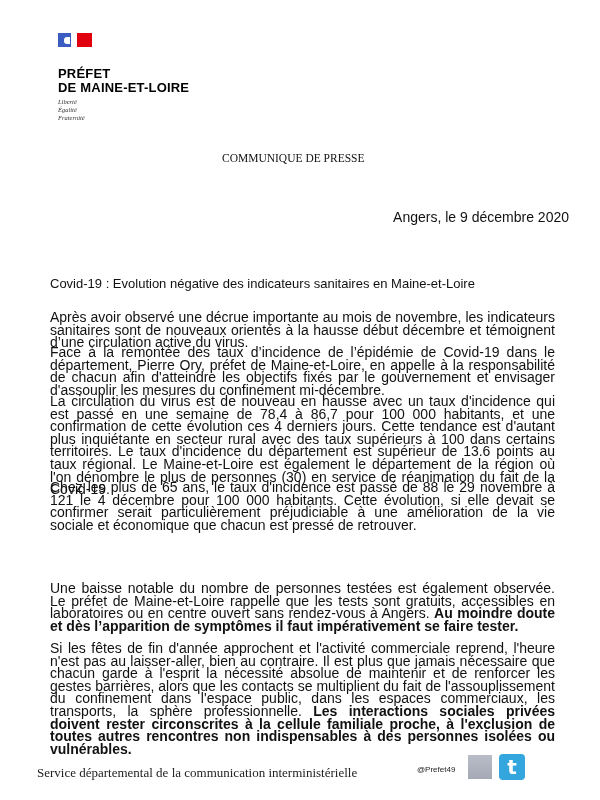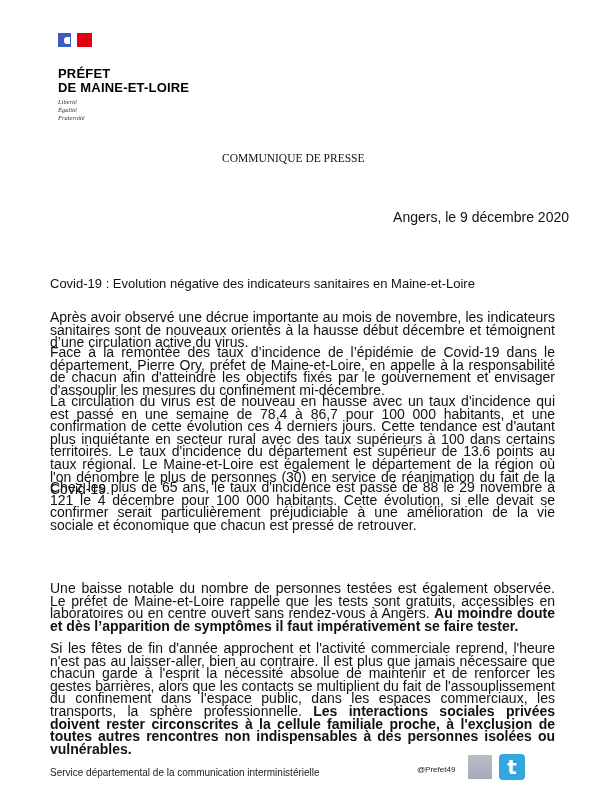--- a/index.html
+++ b/index.html
@@ -17,21 +17,21 @@
   .date { position: absolute; right: 31px; top: 209px; font-size: 14px; color: #111; }
   .headline { position: absolute; left: 50px; top: 276px; font-size: 13px; font-weight: normal; color: #111; }
   .body-text { position: absolute; left: 50px; width: 505px; font-size: 14px; line-height: 12.6px; text-align: justify; color: #111; }
   .body-text b { font-weight: bold; }
   .p1 { top: 311px; }
   .p2 { top: 346px; }
   .p3 { top: 395px; }
   .p4 { top: 481px; }
   .p5 { top: 534px; margin-top: 48px; }
   .p6 { top: 600px; margin-top: 42px; }
-  .footer-left { position: absolute; left: 50px; top: 767px; font-size: 10px; line-height: 11px; color: #222; }
+  .footer-left { position: absolute; left: 37px; top: 767px; font-size: 13px; line-height: 11px; color: #222; font-family: Liberation Serif, serif; }
   .twitter-handle { position: absolute; left: 417px; top: 765px; font-size: 8px; color: #222; }
   .thumb { position: absolute; left: 468px; top: 755px; width: 24px; height: 24px; background: linear-gradient(#b8bdc8, #a4a9b5); }
   .twitter { position: absolute; left: 499px; top: 754px; width: 26px; height: 26px; background: #33a6dd; border-radius: 4px; display: flex; align-items: center; justify-content: center; color: #fff; font-weight: bold; font-size: 20px; font-family: "DejaVu Sans", sans-serif; }
 </style>
 </head>
 <body>
 
 <div class="logo">
   <div class="flag">
     <div class="b"></div>

